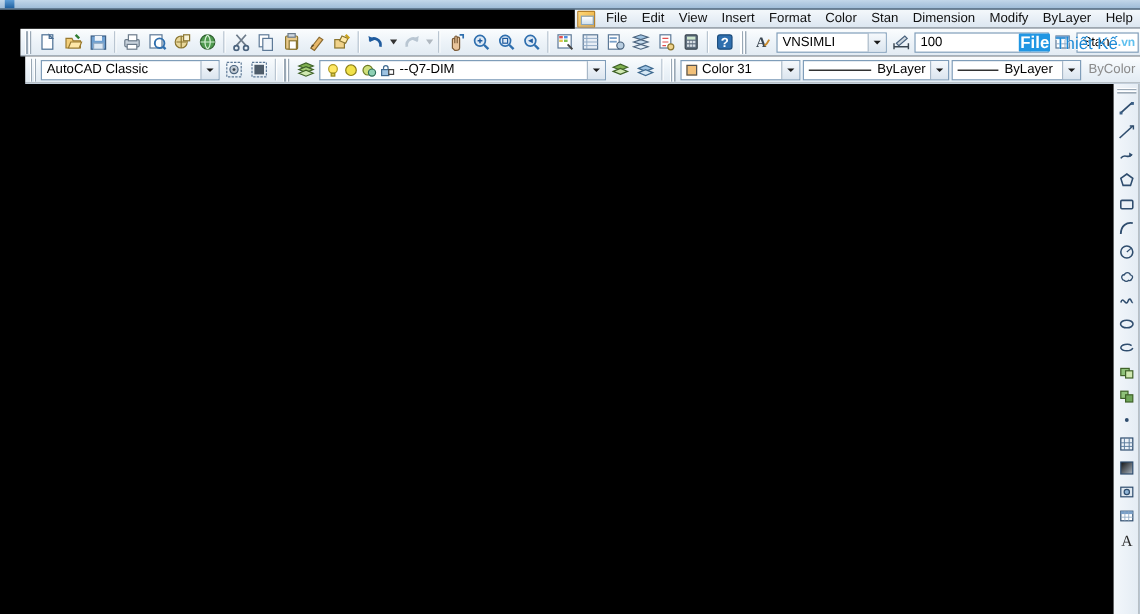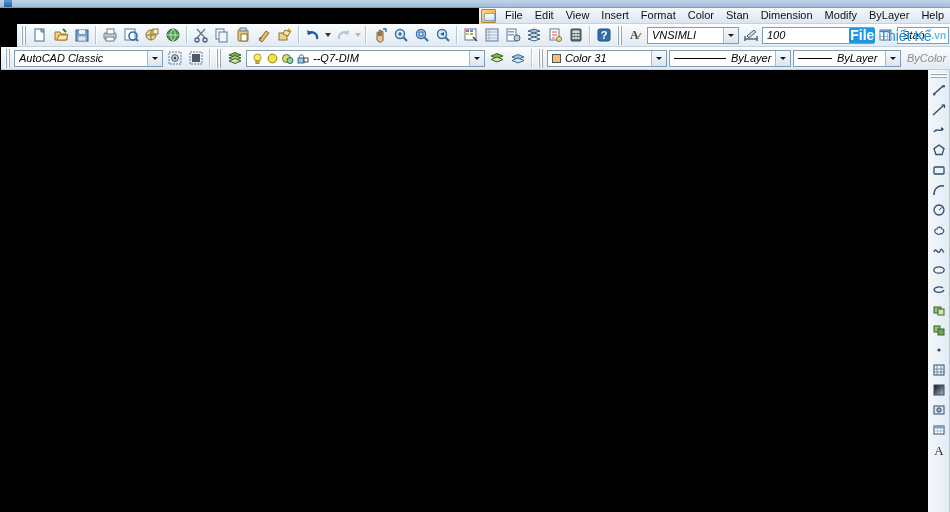--- a/index.html
+++ b/index.html
@@ -62,21 +62,21 @@
   .tbtn{
     width:21px;height:21px;flex:0 0 auto;display:flex;align-items:center;justify-content:center;
     position:relative; border:1px solid transparent; border-radius:2px;
   }
   .tbtn svg{ display:block; }
 
   
   .combo{
     height:17px; background:#fff; border:1px solid #7f9db9;
     display:flex; align-items:center; position:relative; flex:0 0 auto;
-    font-size:11px; color:#000; padding-left:4px; margin:0 1px;font-style:italic;
+    font-size:11px; color:#000; padding-left:4px; margin:0 1px;
   }
   .combo .ctext{ flex:1; overflow:hidden; white-space:nowrap; line-height:15px; }
   .combo .carrow{
     width:15px;height:15px; background:linear-gradient(180deg,#f6f9fc,#dbe5ef);
     border-left:1px solid #a8b8c8; display:flex;align-items:center;justify-content:center;
     flex:0 0 auto;
   }
   .combo .carrow i{
     display:block; width:0;height:0;border-left:3px solid transparent;
     border-right:3px solid transparent;border-top:3px solid #1a1a1a;
@@ -465,21 +465,21 @@
     </div>
     <div class="tbtn">
       <svg width="16" height="16">
           <path d="M2 7l6-2.5L14 7 8 9.5z" fill="#9ec3e2" stroke="#3f6a90"></path>
           <path d="M2 10.5l6-2.5 6 2.5L8 13z" fill="#d6e8f5" stroke="#3f6a90"></path>
         </svg>
     </div>
     <div class="tsep"></div>
 
     <div class="grip"></div>
-    <div class="combo" style="width:120px">
+    <div class="combo" style="width:100px">
       <span class="swatch" style="background:#f2c078"></span>
       <span class="ctext">Color 31</span>
       <span class="carrow">
           <i></i>
         </span>
     </div>
     <div class="combo" style="width:122px">
       <span class="lineprev"></span>
       <span class="ctext">ByLayer</span>
       <span class="carrow">

